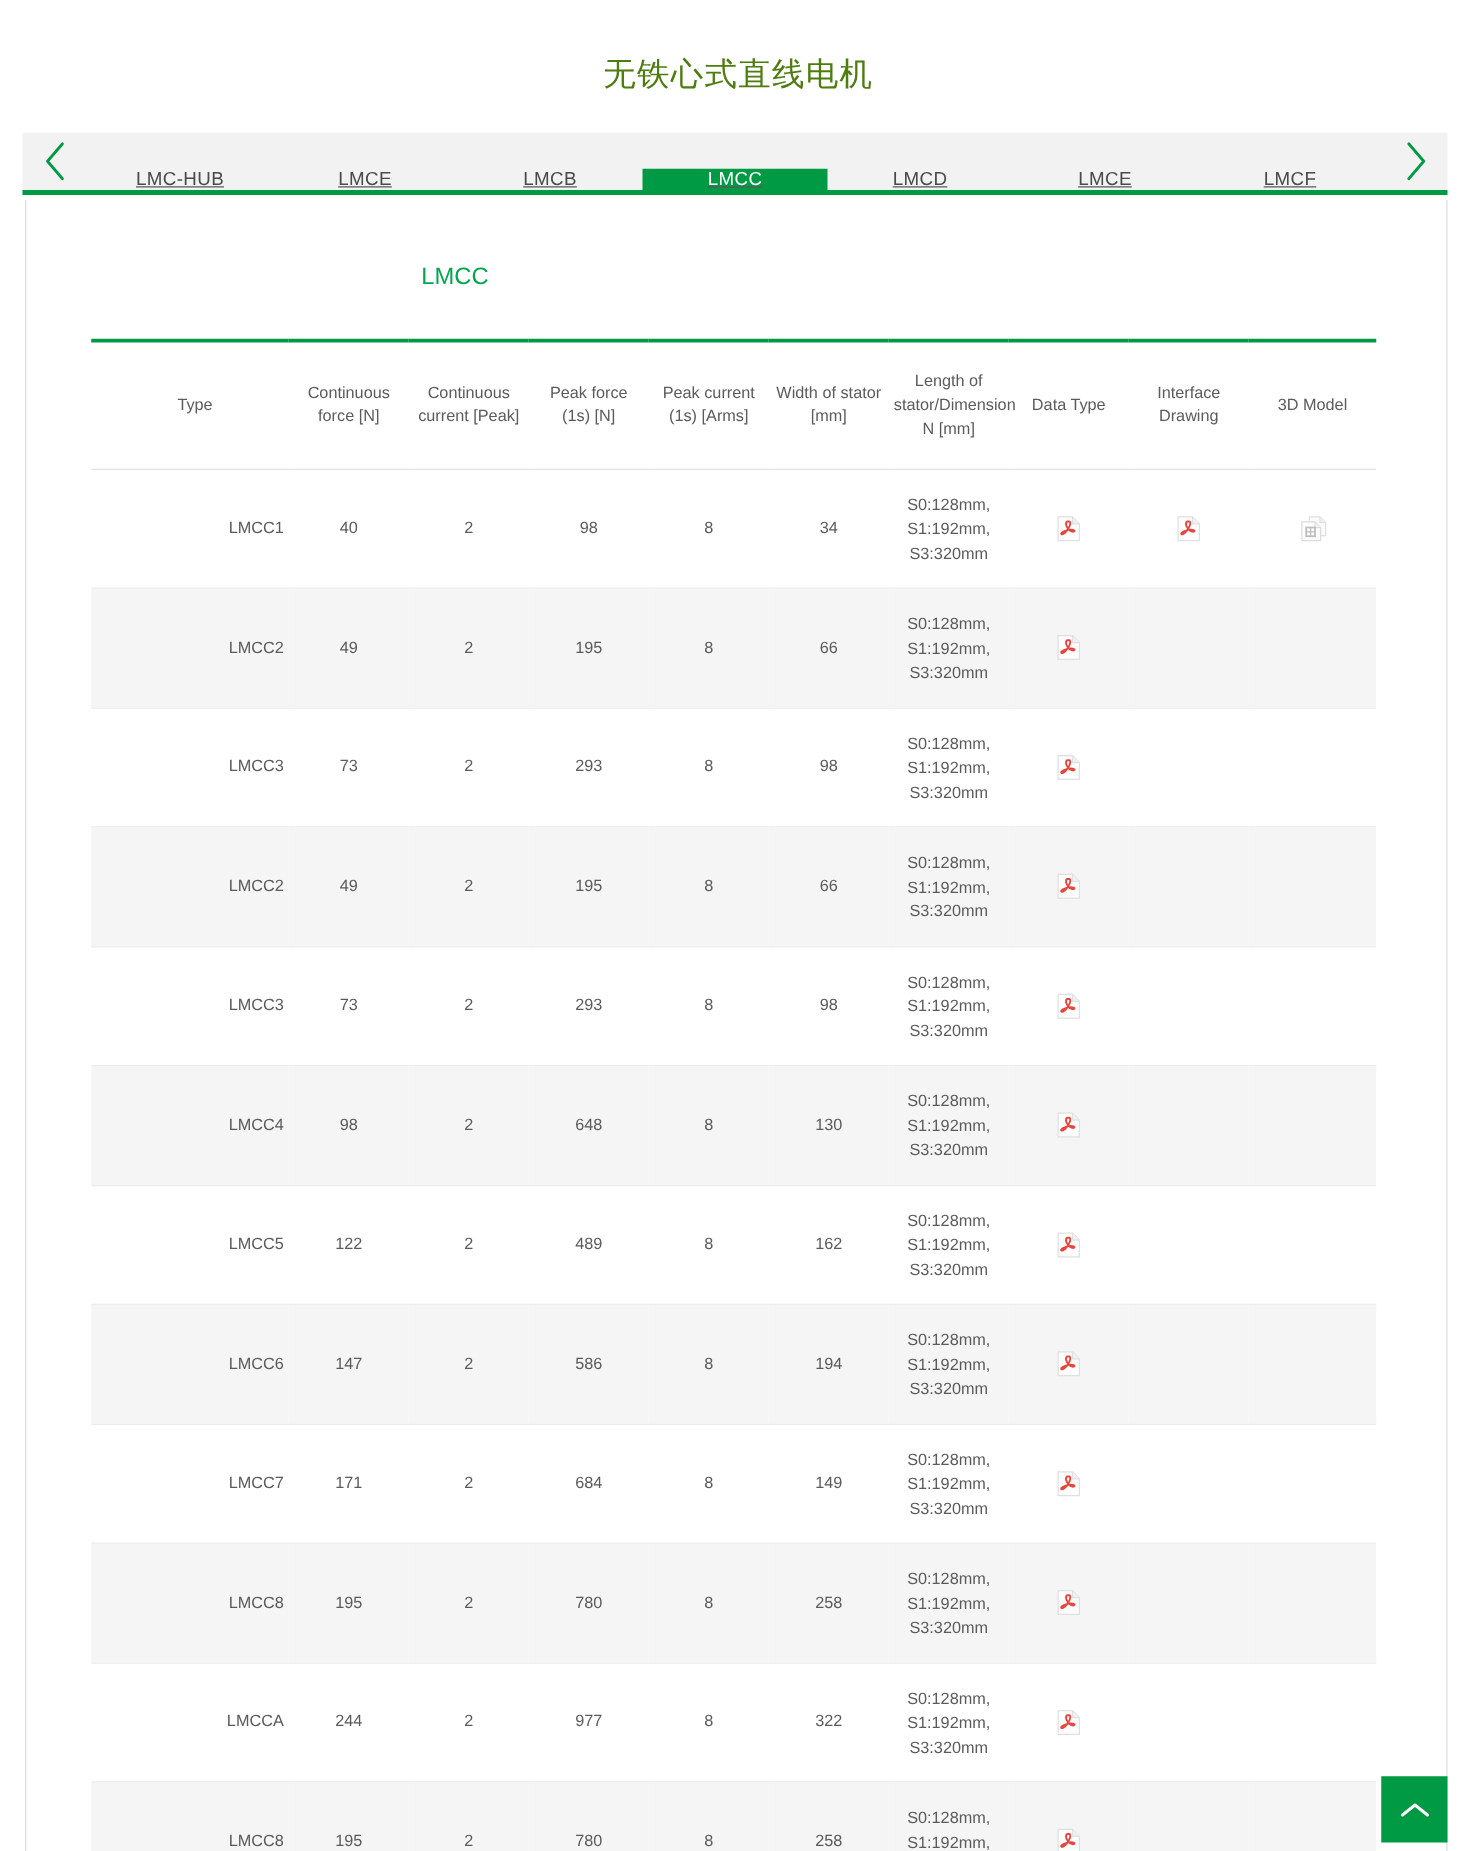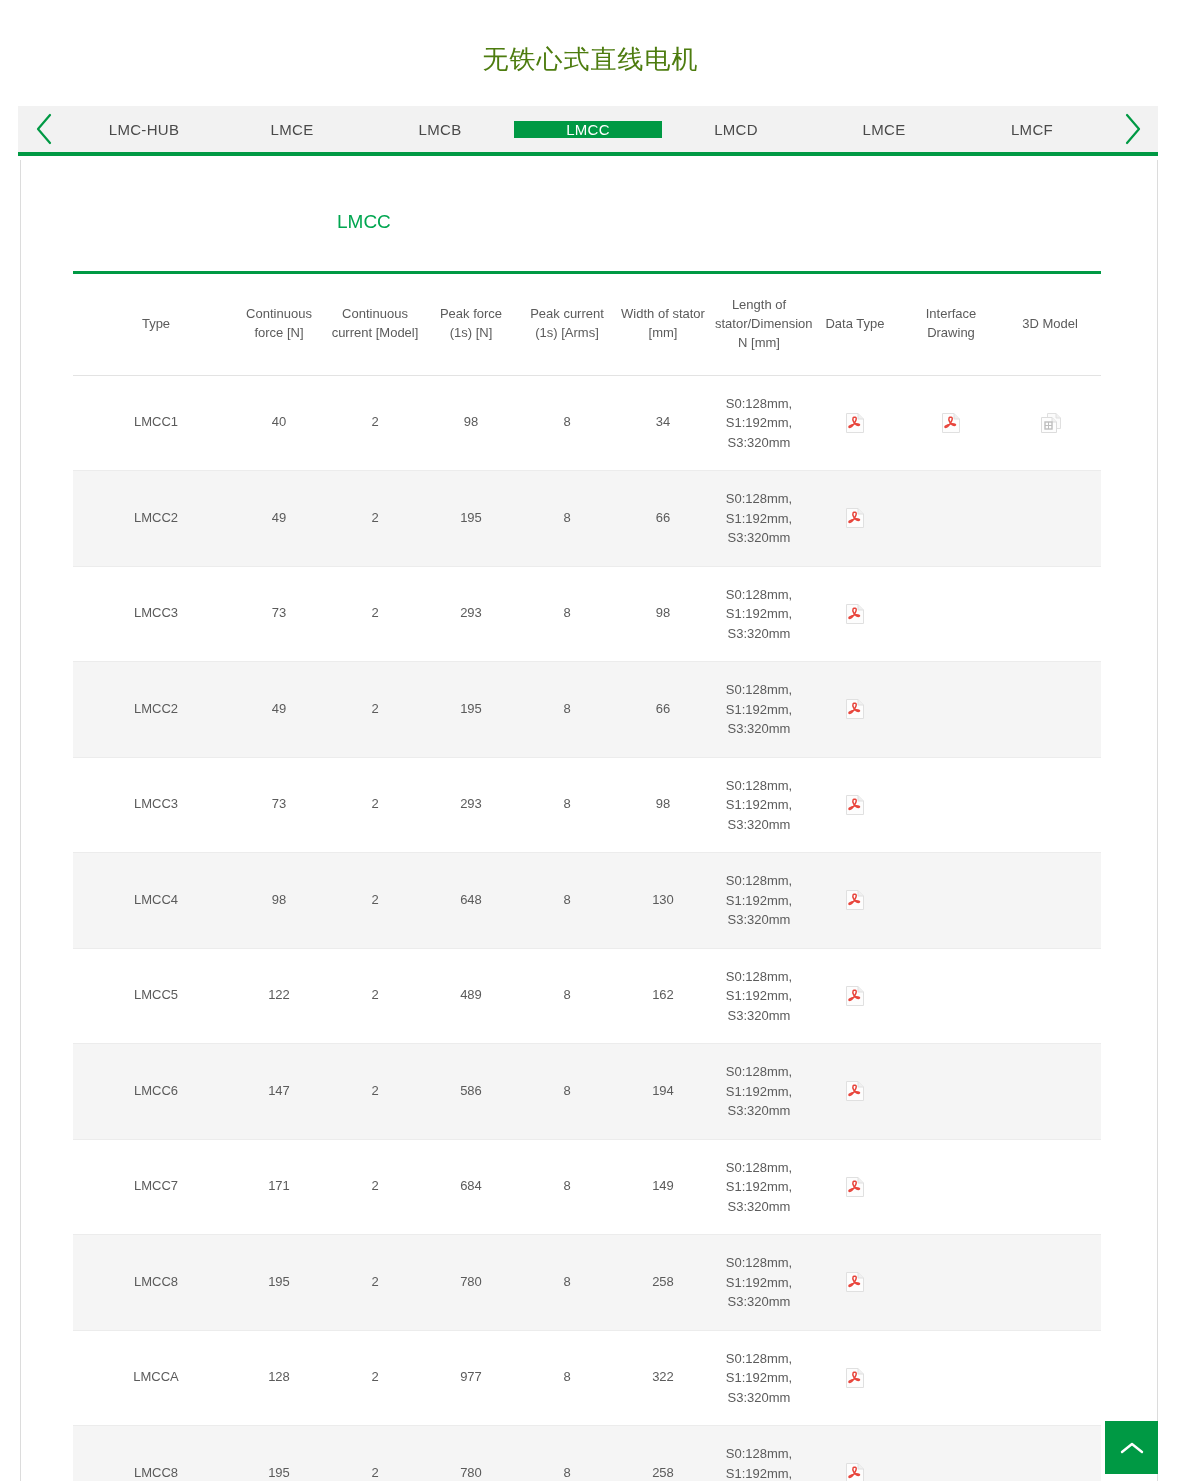--- a/index.html
+++ b/index.html
@@ -46,21 +46,22 @@
     display: flex;
     align-items: center;
     justify-content: center;
     cursor: pointer;
     flex: 0 0 auto;
   }
   .tab-arrow svg { display: block; }
   .tabs {
     flex: 1 1 auto;
     display: flex;
-    align-items: center;
+    align-items: flex-end;
+    text-decoration: underline;
   }
   .tab {
     flex: 1 1 0;
     display: flex;
     align-items: center;
     justify-content: center;
     font-size: 15px;
     color: #4a4a4a;
     cursor: pointer;
     letter-spacing: .3px;
@@ -121,21 +122,21 @@
   }
   table.spec td {
     font-size: 13px;
     color: #5b5b5b;
     text-align: center;
     padding: 18px 4px;
     border-bottom: 1px solid #ececec;
     vertical-align: middle;
     line-height: 1.45;
   }
-  table.spec td.col-type { text-align: center; padding-left: 12px; }
+  table.spec td.col-type { text-align: right; padding-left: 12px; }
   table.spec tbody tr.alt { background: #f5f5f5; }
   table.spec tbody tr:last-child td { border-bottom: none; }
   .dims { display: block; text-align: center; line-height: 1.5; }
 
   
   .w-type     { width: 158px; }
   .w-cforce   { width: 96px; }
   .w-ccurrent { width: 96px; }
   .w-pforce   { width: 96px; }
   .w-pcurrent { width: 96px; }
@@ -231,21 +232,21 @@
           <col class="w-width">
           <col class="w-len">
           <col class="w-ds">
         <col class="w-if">
           <col class="w-3d">
       </colgroup>
       <thead>
         <tr>
           <th class="col-type">Type</th>
           <th>Continuous force [N]</th>
-          <th>Continuous current [Model]</th>
+          <th>Continuous current [Peak]</th>
           <th>Peak force (1s) [N]</th>
           <th>Peak current (1s) [Arms]</th>
           <th>Width of stator [mm]</th>
           <th>Length of stator/Dimension N [mm]</th>
           <th class="nowrapover">Data Type</th>
           <th>Interface Drawing</th>
           <th>3D Model</th>
         </tr>
       </thead>
       <tbody id="spec-body">
@@ -435,21 +436,21 @@
             <td class="icon-cell"><span class="file-icon"><svg width="20" height="22" viewBox="0 0 20 22">
                   <path d="M1.5 1.5 H13 L18.5 7 V20.5 H1.5 Z" fill="#fdfdfd" stroke="#e0e0e0" stroke-width="1"></path>
                   <path d="M13 1.5 V7 H18.5" fill="#f0f0f0" stroke="#e0e0e0" stroke-width="1"></path>
                   <path d="M10.4 5.2 c0.9 0 1.1 1.6 0.4 3.4 c-0.5 1.4 -1.6 3.3 -2.9 4.7 c-1.5 1.6 -3.2 2.6 -3.8 2.0 c-0.6 -0.6 0.7 -1.7 2.6 -2.4 c2.3 -0.9 5.6 -1.4 7.2 -0.8 c1.0 0.4 0.8 1.3 -0.3 1.3 c-1.4 0 -3.6 -1.3 -4.8 -3.3 c-0.9 -1.5 -1.2 -3.3 -0.7 -4.3 c0.2 -0.4 0.5 -0.6 0.9 -0.6 z" fill="none" stroke="#e8453c" stroke-width="1.5" stroke-linejoin="round"></path>
                 </svg></span></td>
             <td class="icon-cell"></td>
             <td class="icon-cell"></td>
           </tr>
           <tr>
             <td class="col-type">LMCCA</td>
-            <td>128</td>
+            <td>244</td>
             <td>2</td>
             <td>977</td>
             <td>8</td>
             <td>322</td>
             <td>
               <span class="dims">S0:128mm,<br>S1:192mm,<br>S3:320mm</span>
             </td>
             <td class="icon-cell"><span class="file-icon"><svg width="20" height="22" viewBox="0 0 20 22">
                   <path d="M1.5 1.5 H13 L18.5 7 V20.5 H1.5 Z" fill="#fdfdfd" stroke="#e0e0e0" stroke-width="1"></path>
                   <path d="M13 1.5 V7 H18.5" fill="#f0f0f0" stroke="#e0e0e0" stroke-width="1"></path>

